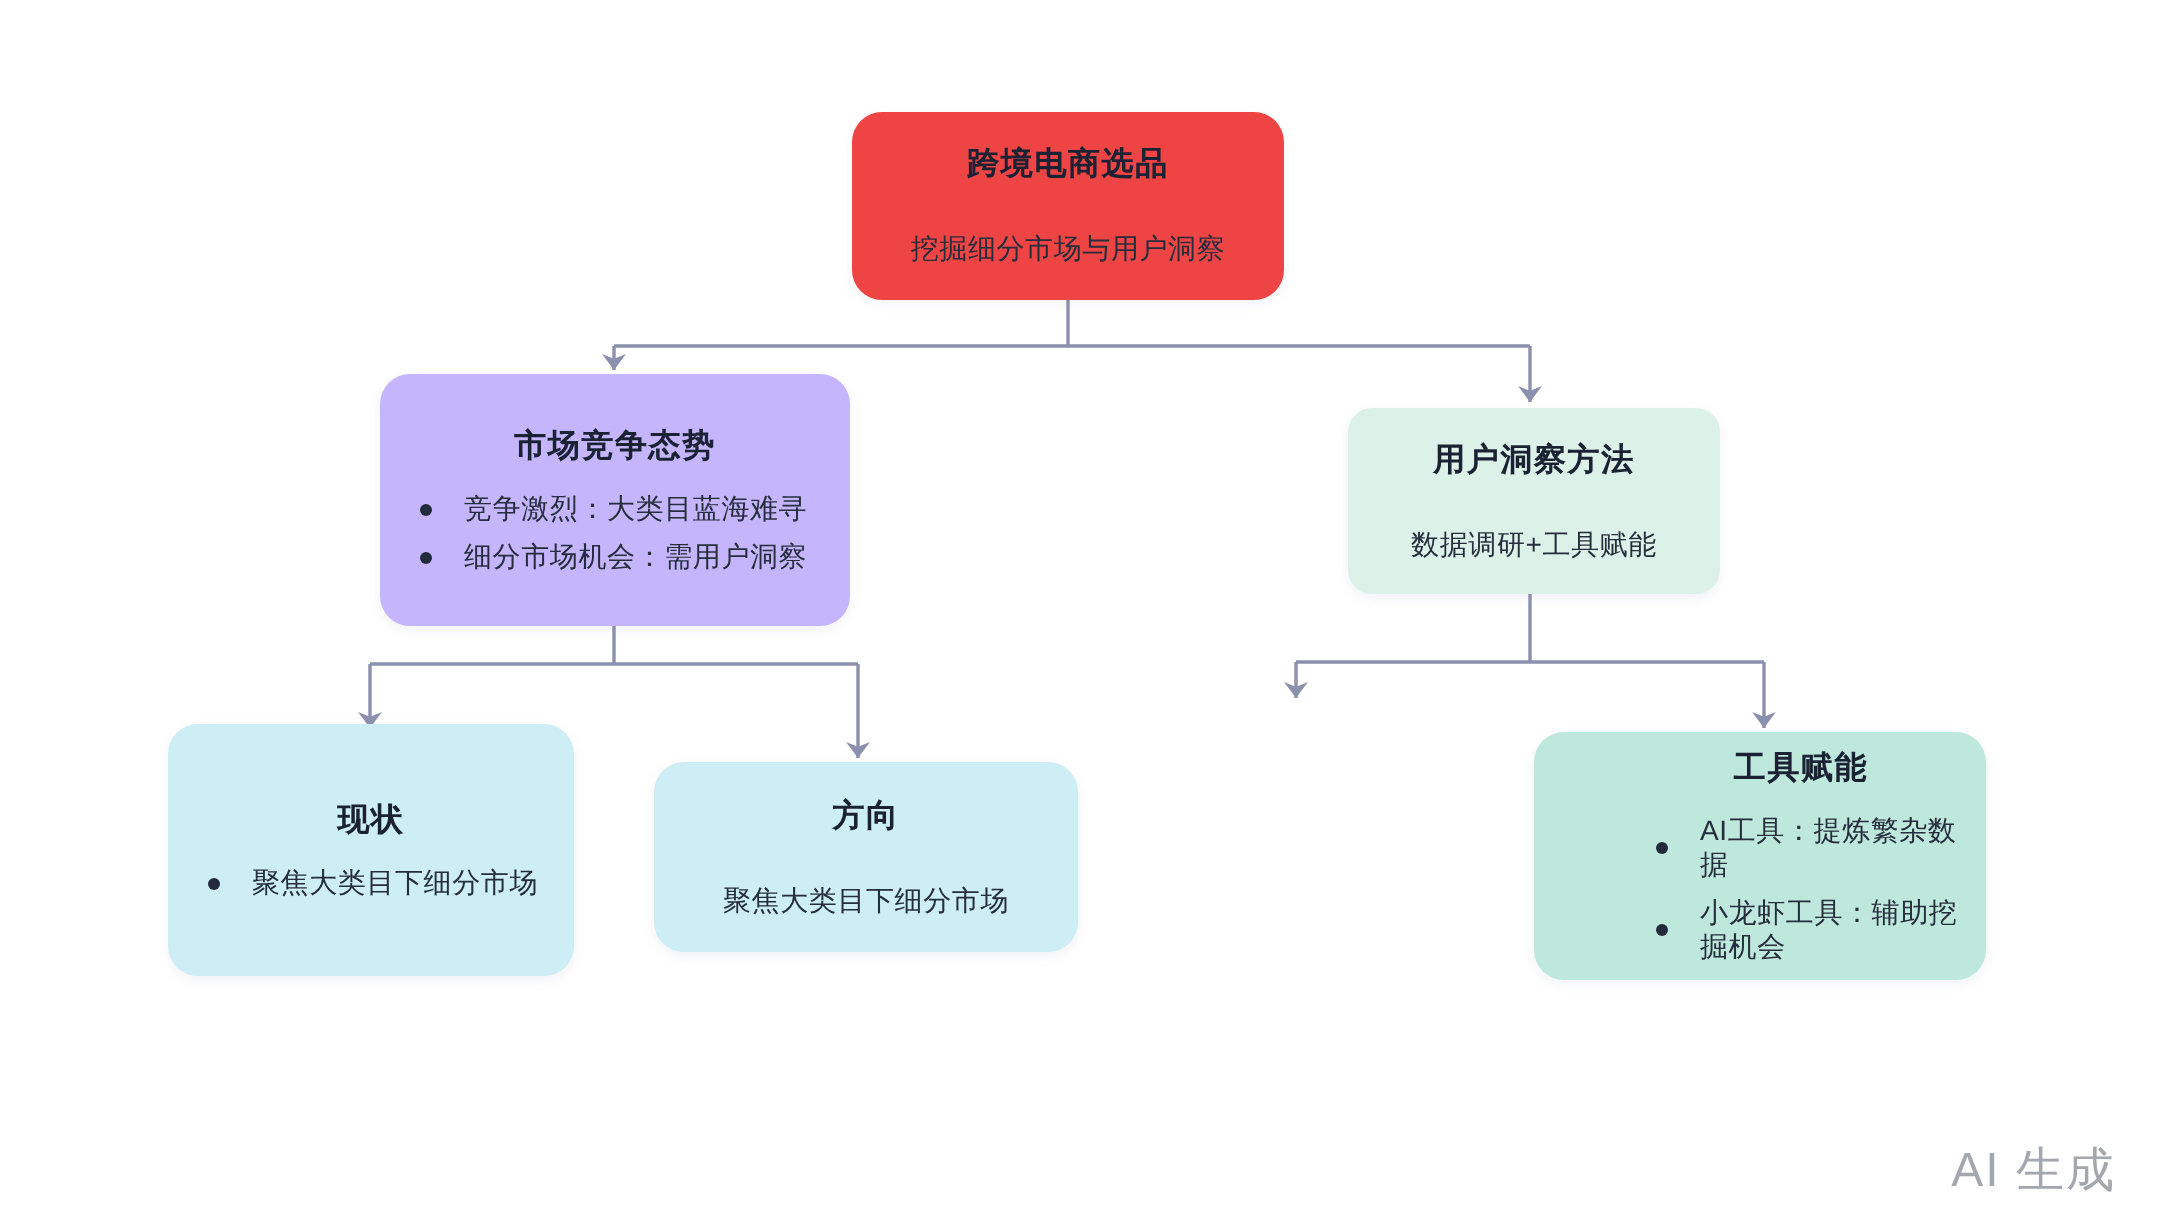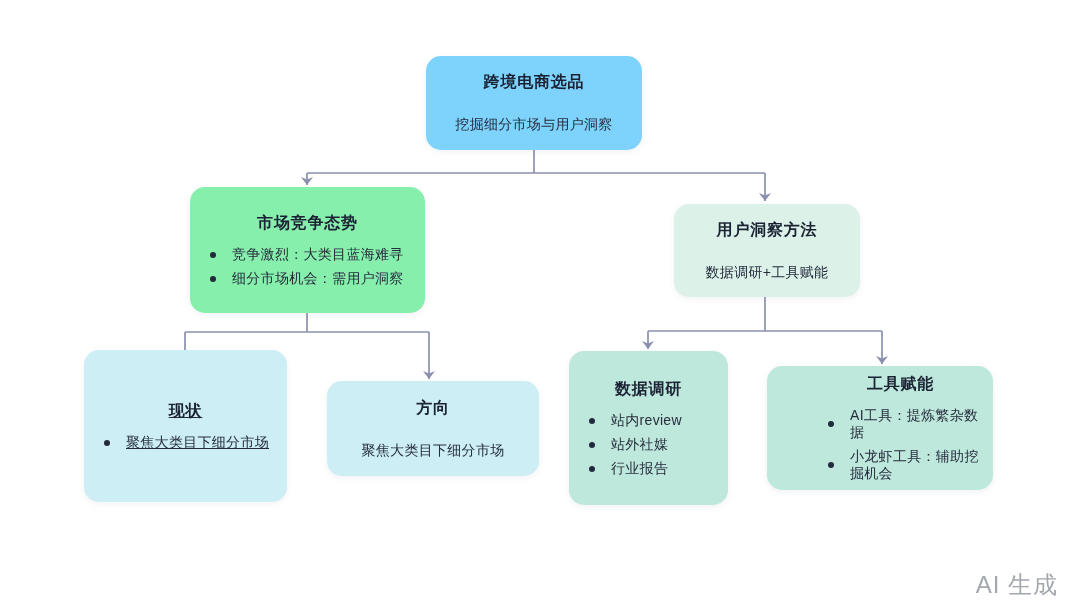--- a/index.html
+++ b/index.html
@@ -106,76 +106,59 @@
     <path class="edge" d="M185 332 L429 332"></path>
     <path class="edge" d="M185 332 L185 364" marker-end="url(#arrow)"></path>
     <path class="edge" d="M429 332 L429 379" marker-end="url(#arrow)"></path>
 
     <path class="edge" d="M765 297 L765 331"></path>
     <path class="edge" d="M648 331 L882 331"></path>
     <path class="edge" d="M648 331 L648 349" marker-end="url(#arrow)"></path>
     <path class="edge" d="M882 331 L882 364" marker-end="url(#arrow)"></path>
   </svg>
 
-  <div class="node" style="left: 426px; top: 56px; width: 216px; height: 94px; background: #7dd3fc;">
+  <div class="node" style="left: 426px; top: 56px; width: 216px; height: 94px; background: #ef4444;">
     <div class="node-title">跨境电商选品</div>
     <div class="node-subtitle">挖掘细分市场与用户洞察</div>
   </div>
 
-  <div class="node" style="left: 190px; top: 187px; width: 235px; height: 126px; background: #86efac;">
+  <div class="node" style="left: 190px; top: 187px; width: 235px; height: 126px; background: #c4b5fd;">
     <div class="node-title">市场竞争态势</div>
     <div class="bullets">
       <div class="bullet">
         <span class="dot"></span>
         <span>竞争激烈：大类目蓝海难寻</span>
       </div>
       <div class="bullet">
         <span class="dot"></span>
         <span>细分市场机会：需用户洞察</span>
       </div>
     </div>
   </div>
 
-  <div class="node" style="left: 674px; top: 204px; width: 186px; height: 93px; background: rgb(220, 242, 232);">
+  <div class="node" style="left: 674px; top: 204px; width: 186px; height: 93px; background: rgb(220, 242, 232); border-radius: 12px;">
     <div class="node-title">用户洞察方法</div>
     <div class="node-subtitle">数据调研+工具赋能</div>
   </div>
 
-  <div class="node" style="left: 84px; top: 350px; width: 203px; height: 152px; background: rgb(204, 238, 244); text-decoration: underline;">
+  <div class="node" style="left: 84px; top: 362px; width: 203px; height: 126px; background: rgb(204, 238, 244);">
     <div class="node-title">现状</div>
     <div class="bullets">
       <div class="bullet">
         <span class="dot"></span>
         <span>聚焦大类目下细分市场</span>
       </div>
     </div>
   </div>
 
   <div class="node" style="left: 327px; top: 381px; width: 212px; height: 95px; background: rgb(204, 238, 244);">
     <div class="node-title">方向</div>
     <div class="node-subtitle">聚焦大类目下细分市场</div>
   </div>
 
-  <div class="node" style="left: 569px; top: 351px; width: 159px; height: 154px; background: rgb(191, 232, 220);">
-    <div class="node-title">数据调研</div>
-    <div class="bullets">
-      <div class="bullet">
-        <span class="dot"></span>
-        <span>站内review</span>
-      </div>
-      <div class="bullet">
-        <span class="dot"></span>
-        <span>站外社媒</span>
-      </div>
-      <div class="bullet">
-        <span class="dot"></span>
-        <span>行业报告</span>
-      </div>
-    </div>
-  </div>
 
   <div class="node" style="left: 767px; top: 366px; width: 226px; height: 124px; background: rgb(191, 232, 220); padding-left: 41px;">
     <div class="node-title">工具赋能</div>
     <div class="bullets">
       <div class="bullet">
         <span class="dot"></span>
         <span>AI工具：提炼繁杂数据</span>
       </div>
       <div class="bullet">
         <span class="dot"></span>

